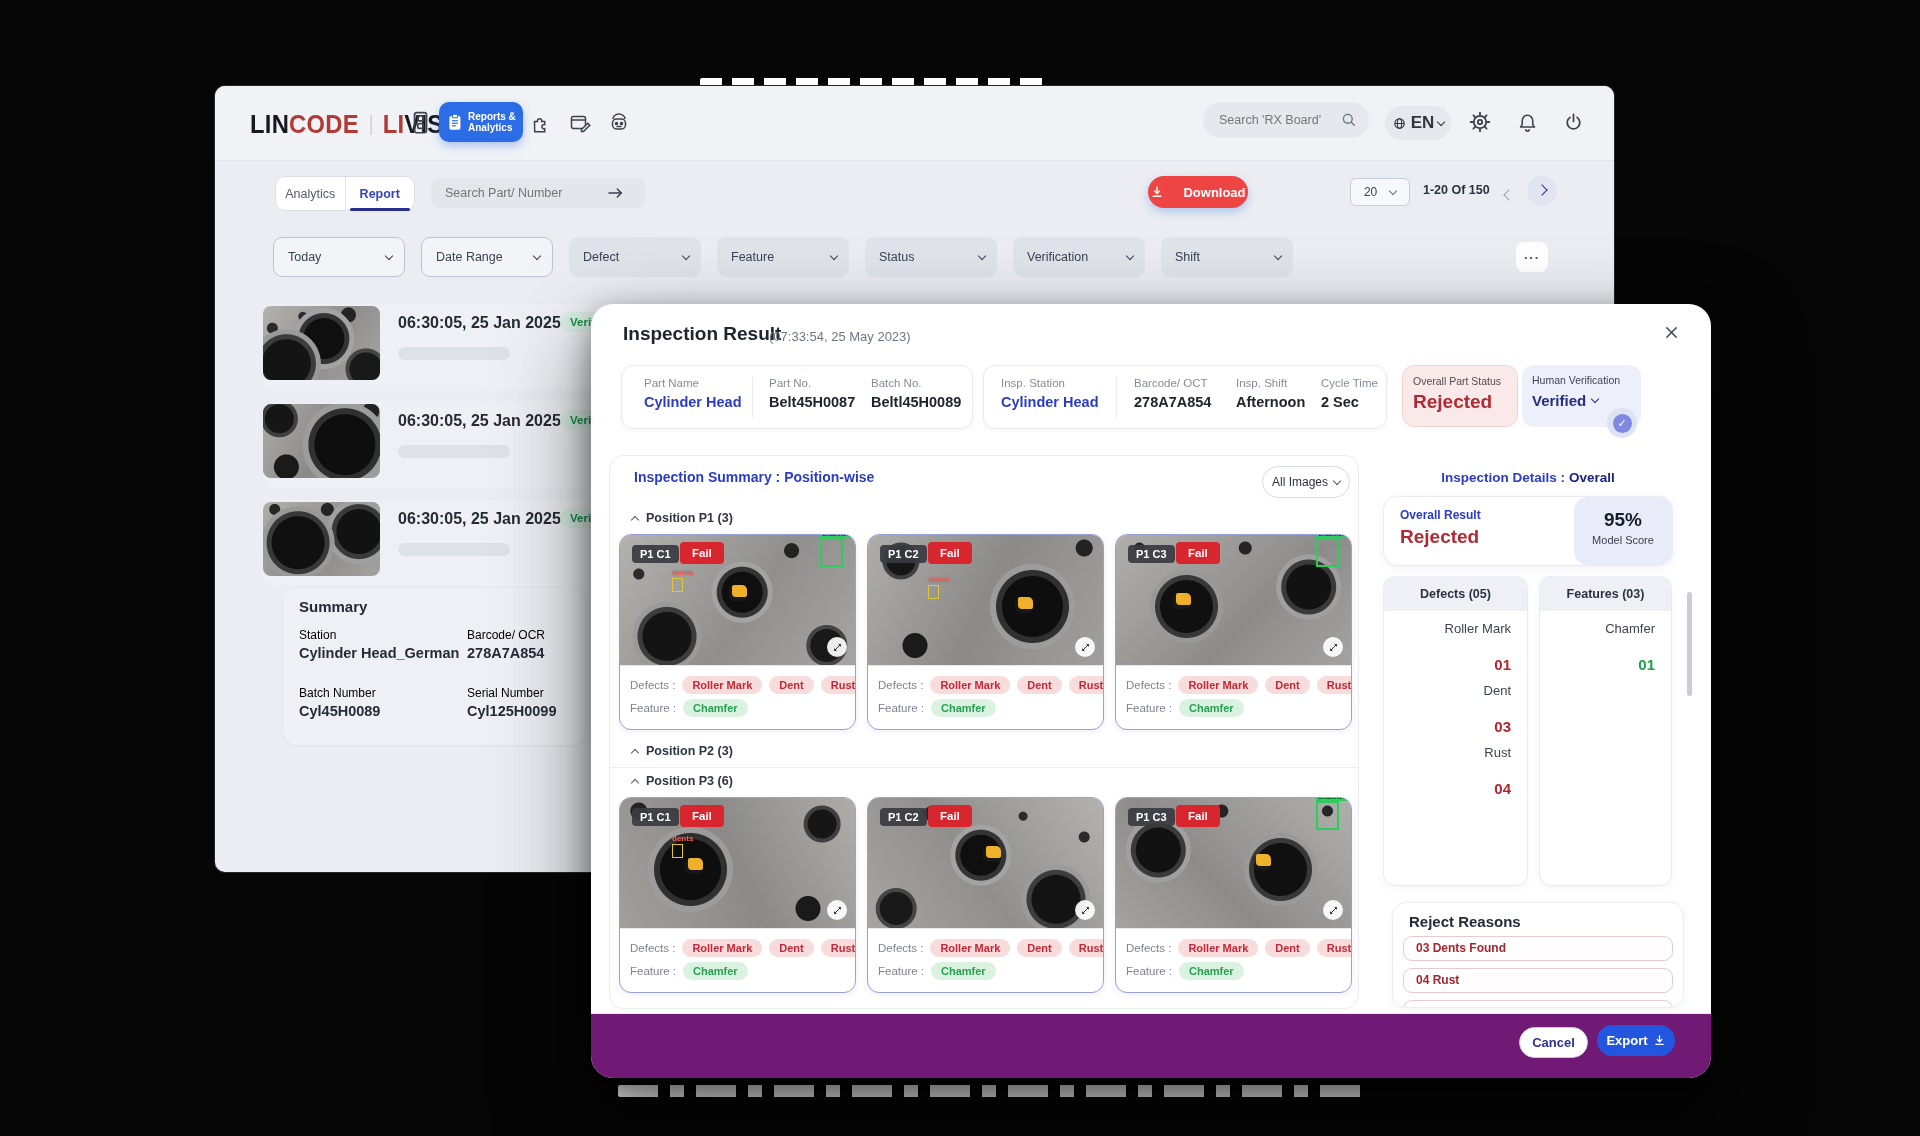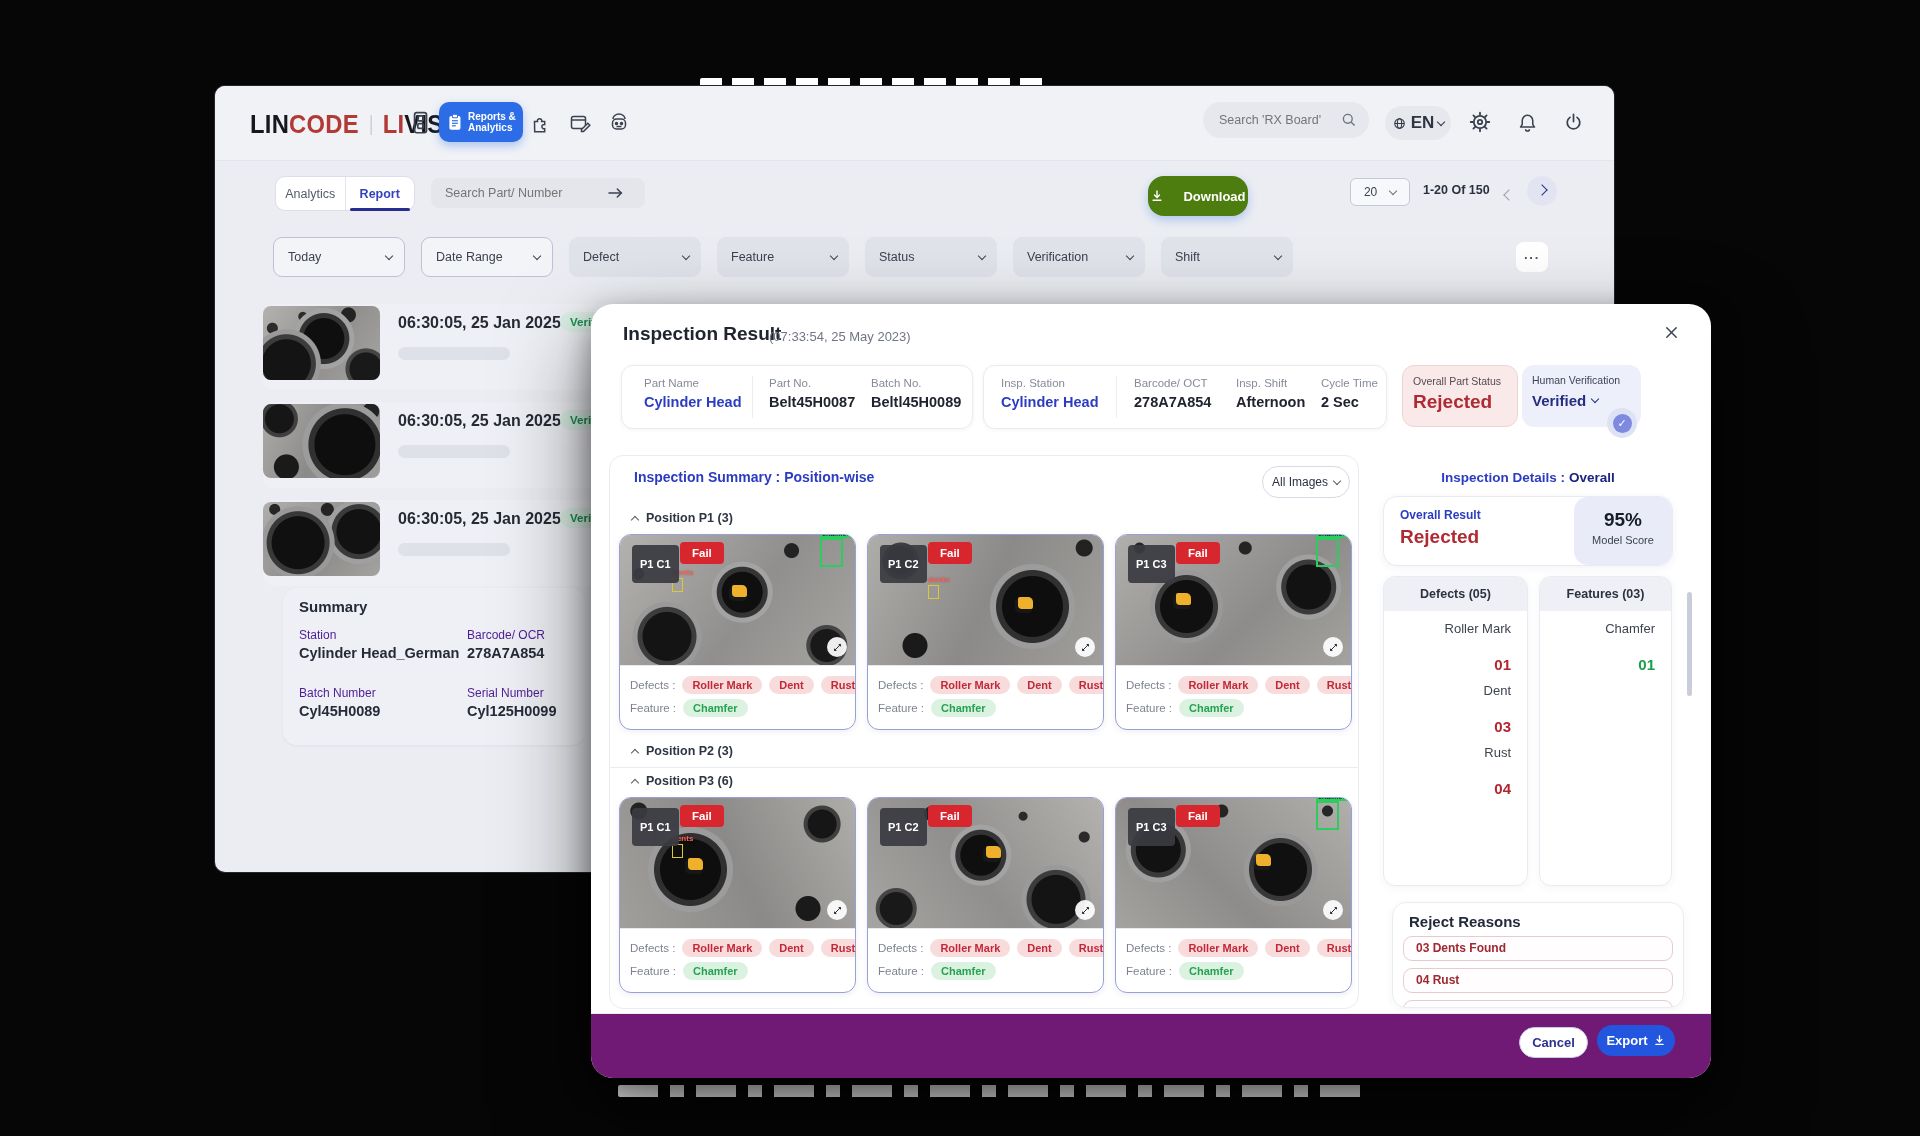--- a/index.html
+++ b/index.html
@@ -32,21 +32,21 @@
   .chev.left{transform:rotate(135deg);}
   .chev.right{transform:rotate(-45deg);}
   
   .tabs{position:absolute;left:60px;top:90px;width:138px;height:33px;background:#fff;border:1px solid #dcdfe9;border-radius:10px;display:flex;}
   .tab{flex:1;display:flex;align-items:center;justify-content:center;font-size:12.5px;color:#555b69;position:relative;}
   .tab.first{border-right:1px solid #e3e5ee;}
   .tab.active{color:#3642bd;font-weight:bold;}
   .tab.active .tund{position:absolute;left:4px;right:4px;bottom:-1px;height:3px;background:#272e8f;border-radius:2px;}
   .psearch{position:absolute;left:216px;top:92px;width:214px;height:30px;background:#e4e6ec;border-radius:8px;display:flex;align-items:center;}
   .psearch input{border:0;background:transparent;outline:none;width:160px;margin-left:12px;font-size:12.5px;color:#6b7080;font-family:inherit;}
-  .dlbtn{position:absolute;left:933px;top:90px;width:100px;height:40px;background:#4d7c0f;border-radius:16px;color:#fff;
+  .dlbtn{position:absolute;left:933px;top:90px;width:100px;height:32px;background:#ef4444;border-radius:16px;color:#fff;
     font-size:13px;font-weight:bold;display:flex;align-items:center;justify-content:center;gap:19px;box-shadow:0 4px 10px rgba(44,108,230,.3);}
   .psize{position:absolute;left:1135px;top:92px;width:58px;height:26px;border:1px solid #c6cad8;border-radius:6px;background:#f7f8fb;
     display:flex;align-items:center;justify-content:space-evenly;font-size:12px;color:#3c4250;}
   .prange{position:absolute;left:1208px;top:97px;font-size:12.5px;font-weight:bold;color:#2c3140;}
   .chevlbtn{position:absolute;left:1290px;top:99px;color:#9aa0ad;}
   .chevrbtn{position:absolute;left:1312px;top:90px;width:30px;height:30px;background:#e2e5f1;border-radius:50%;
     display:flex;align-items:center;justify-content:center;color:#272e8f;}
   
   .fpillbar{position:absolute;height:40px;top:151px;border-radius:9px;display:flex;align-items:center;justify-content:space-between;
     padding:0 12px 0 14px;box-sizing:border-box;width:132px;font-size:12.5px;color:#3c4150;}
@@ -57,21 +57,21 @@
   
   .lrow{position:absolute;left:48px;width:548px;height:86px;background:#eff0f5;border-radius:12px;}
   .thumb{position:absolute;left:0;top:2px;width:117px;height:74px;border-radius:8px;overflow:hidden;}
   .ltime{position:absolute;left:135px;top:10px;font-size:16px;font-weight:bold;color:#262a34;white-space:nowrap;}
   .lbadge{position:absolute;left:297px;top:8px;background:#ddf1e7;color:#17934f;font-size:11.5px;font-weight:bold;
     padding:4px 10px;border-radius:11px;white-space:nowrap;}
   .skel{position:absolute;left:135px;top:43px;width:112px;height:13px;background:#dfe1e9;border-radius:7px;}
   
   .sumcard{position:absolute;left:68px;top:502px;width:302px;height:157px;background:#eff0f5;border-radius:14px;box-shadow:0 1px 3px rgba(40,45,80,.06);}
   .sumtitle{position:absolute;left:16px;top:10px;font-size:15px;font-weight:bold;color:#242a36;}
-  .slab{position:absolute;font-size:12px;color:#4c1d95;}
+  .slab{position:absolute;font-size:12px;color:#000000;}
   .sval{position:absolute;font-size:14.5px;font-weight:bold;color:#262b38;white-space:nowrap;}
   
   .modal{position:absolute;left:591px;top:304px;width:1120px;height:774px;background:#fff;border-radius:22px;z-index:10;
     box-shadow:0 40px 90px rgba(0,0,0,.55),0 10px 30px rgba(0,0,0,.4);}
   .mtitle{position:absolute;left:32px;top:19px;font-size:19px;font-weight:bold;color:#20242e;}
   .mts{position:absolute;left:178px;top:25px;font-size:13px;color:#707684;}
   .mclose{position:absolute;left:1070px;top:18px;width:20px;height:20px;color:#3d4452;display:flex;align-items:center;justify-content:center;}
   .icard{position:absolute;top:61px;height:62px;background:#fff;border:1px solid #e9ebf1;border-radius:12px;box-shadow:0 1px 4px rgba(30,40,80,.05);}
   .ilab{position:absolute;top:11px;font-size:11.5px;color:#868b99;white-space:nowrap;}
   .ival{position:absolute;top:28px;font-size:14.5px;font-weight:bold;color:#20242e;white-space:nowrap;}
@@ -112,21 +112,21 @@
     radial-gradient(circle at 14% 20%, #161616 0 14px, #3f3f3f 15px 18px, rgba(0,0,0,0) 19px),
     radial-gradient(circle at 20% 85%, #1a1a1a 0 12px, rgba(0,0,0,0) 13px),
     radial-gradient(circle at 92% 10%, #222 0 8px, rgba(0,0,0,0) 9px),
     linear-gradient(115deg,#aeadaa,#8b8a88 50%,#a09f9c);}
   .m3{background:
     radial-gradient(circle at 30% 55%, #101010 0 26px, #383838 27px 31px, #999 32px 36px, rgba(0,0,0,0) 37px),
     radial-gradient(circle at 82% 40%, #121212 0 22px, #3a3a3a 23px 27px, #a0a0a0 28px 32px, rgba(0,0,0,0) 33px),
     radial-gradient(circle at 55% 10%, #242424 0 6px, rgba(0,0,0,0) 7px),
     radial-gradient(circle at 10% 10%, #262626 0 5px, rgba(0,0,0,0) 6px),
     linear-gradient(135deg,#b0afac,#8d8c8a 60%,#a4a3a0);}
-  .bpos{position:absolute;left:12px;top:10px;background:rgba(58,58,66,.93);color:#fff;font-size:11px;font-weight:bold;padding:13px 8px;border-radius:4px;}
+  .bpos{position:absolute;left:12px;top:10px;background:rgba(58,58,66,.93);color:#fff;font-size:11px;font-weight:bold;padding:3px 8px;border-radius:4px;}
   .bfail{position:absolute;left:60px;top:7px;background:#d8262f;color:#fff;font-size:11.5px;font-weight:bold;padding:5px 12px;border-radius:4px;}
   .expand{position:absolute;right:8px;bottom:8px;width:20px;height:20px;background:rgba(255,255,255,.92);border-radius:50%;
     display:flex;align-items:center;justify-content:center;color:#2b2f3a;}
   .acham{position:absolute;right:12px;top:3px;width:19px;height:25px;border:2px solid #2ecc5e;}
   .acham i{position:absolute;left:-2px;top:-11px;font-style:normal;font-size:7px;line-height:9px;font-weight:bold;background:#2ecc5e;color:#05300f;padding:0 2px;white-space:nowrap;}
   .adents{position:absolute;left:52px;top:33px;font-size:8px;font-weight:bold;color:#ff6157;text-shadow:0 0 2px rgba(0,0,0,.35);}
   .adents::after{content:"";display:block;width:9px;height:12px;border:1px solid #ddc63a;margin-top:1px;}
   .ayellow{position:absolute;width:15px;height:12px;background:#efb12c;border-radius:2px 5px 2px 4px;box-shadow:-2px 3px 0 1px rgba(35,35,35,.45);}
   .pfoot{padding:7px 10px;}
   .frow{display:flex;align-items:center;gap:7px;margin-top:3px;}

